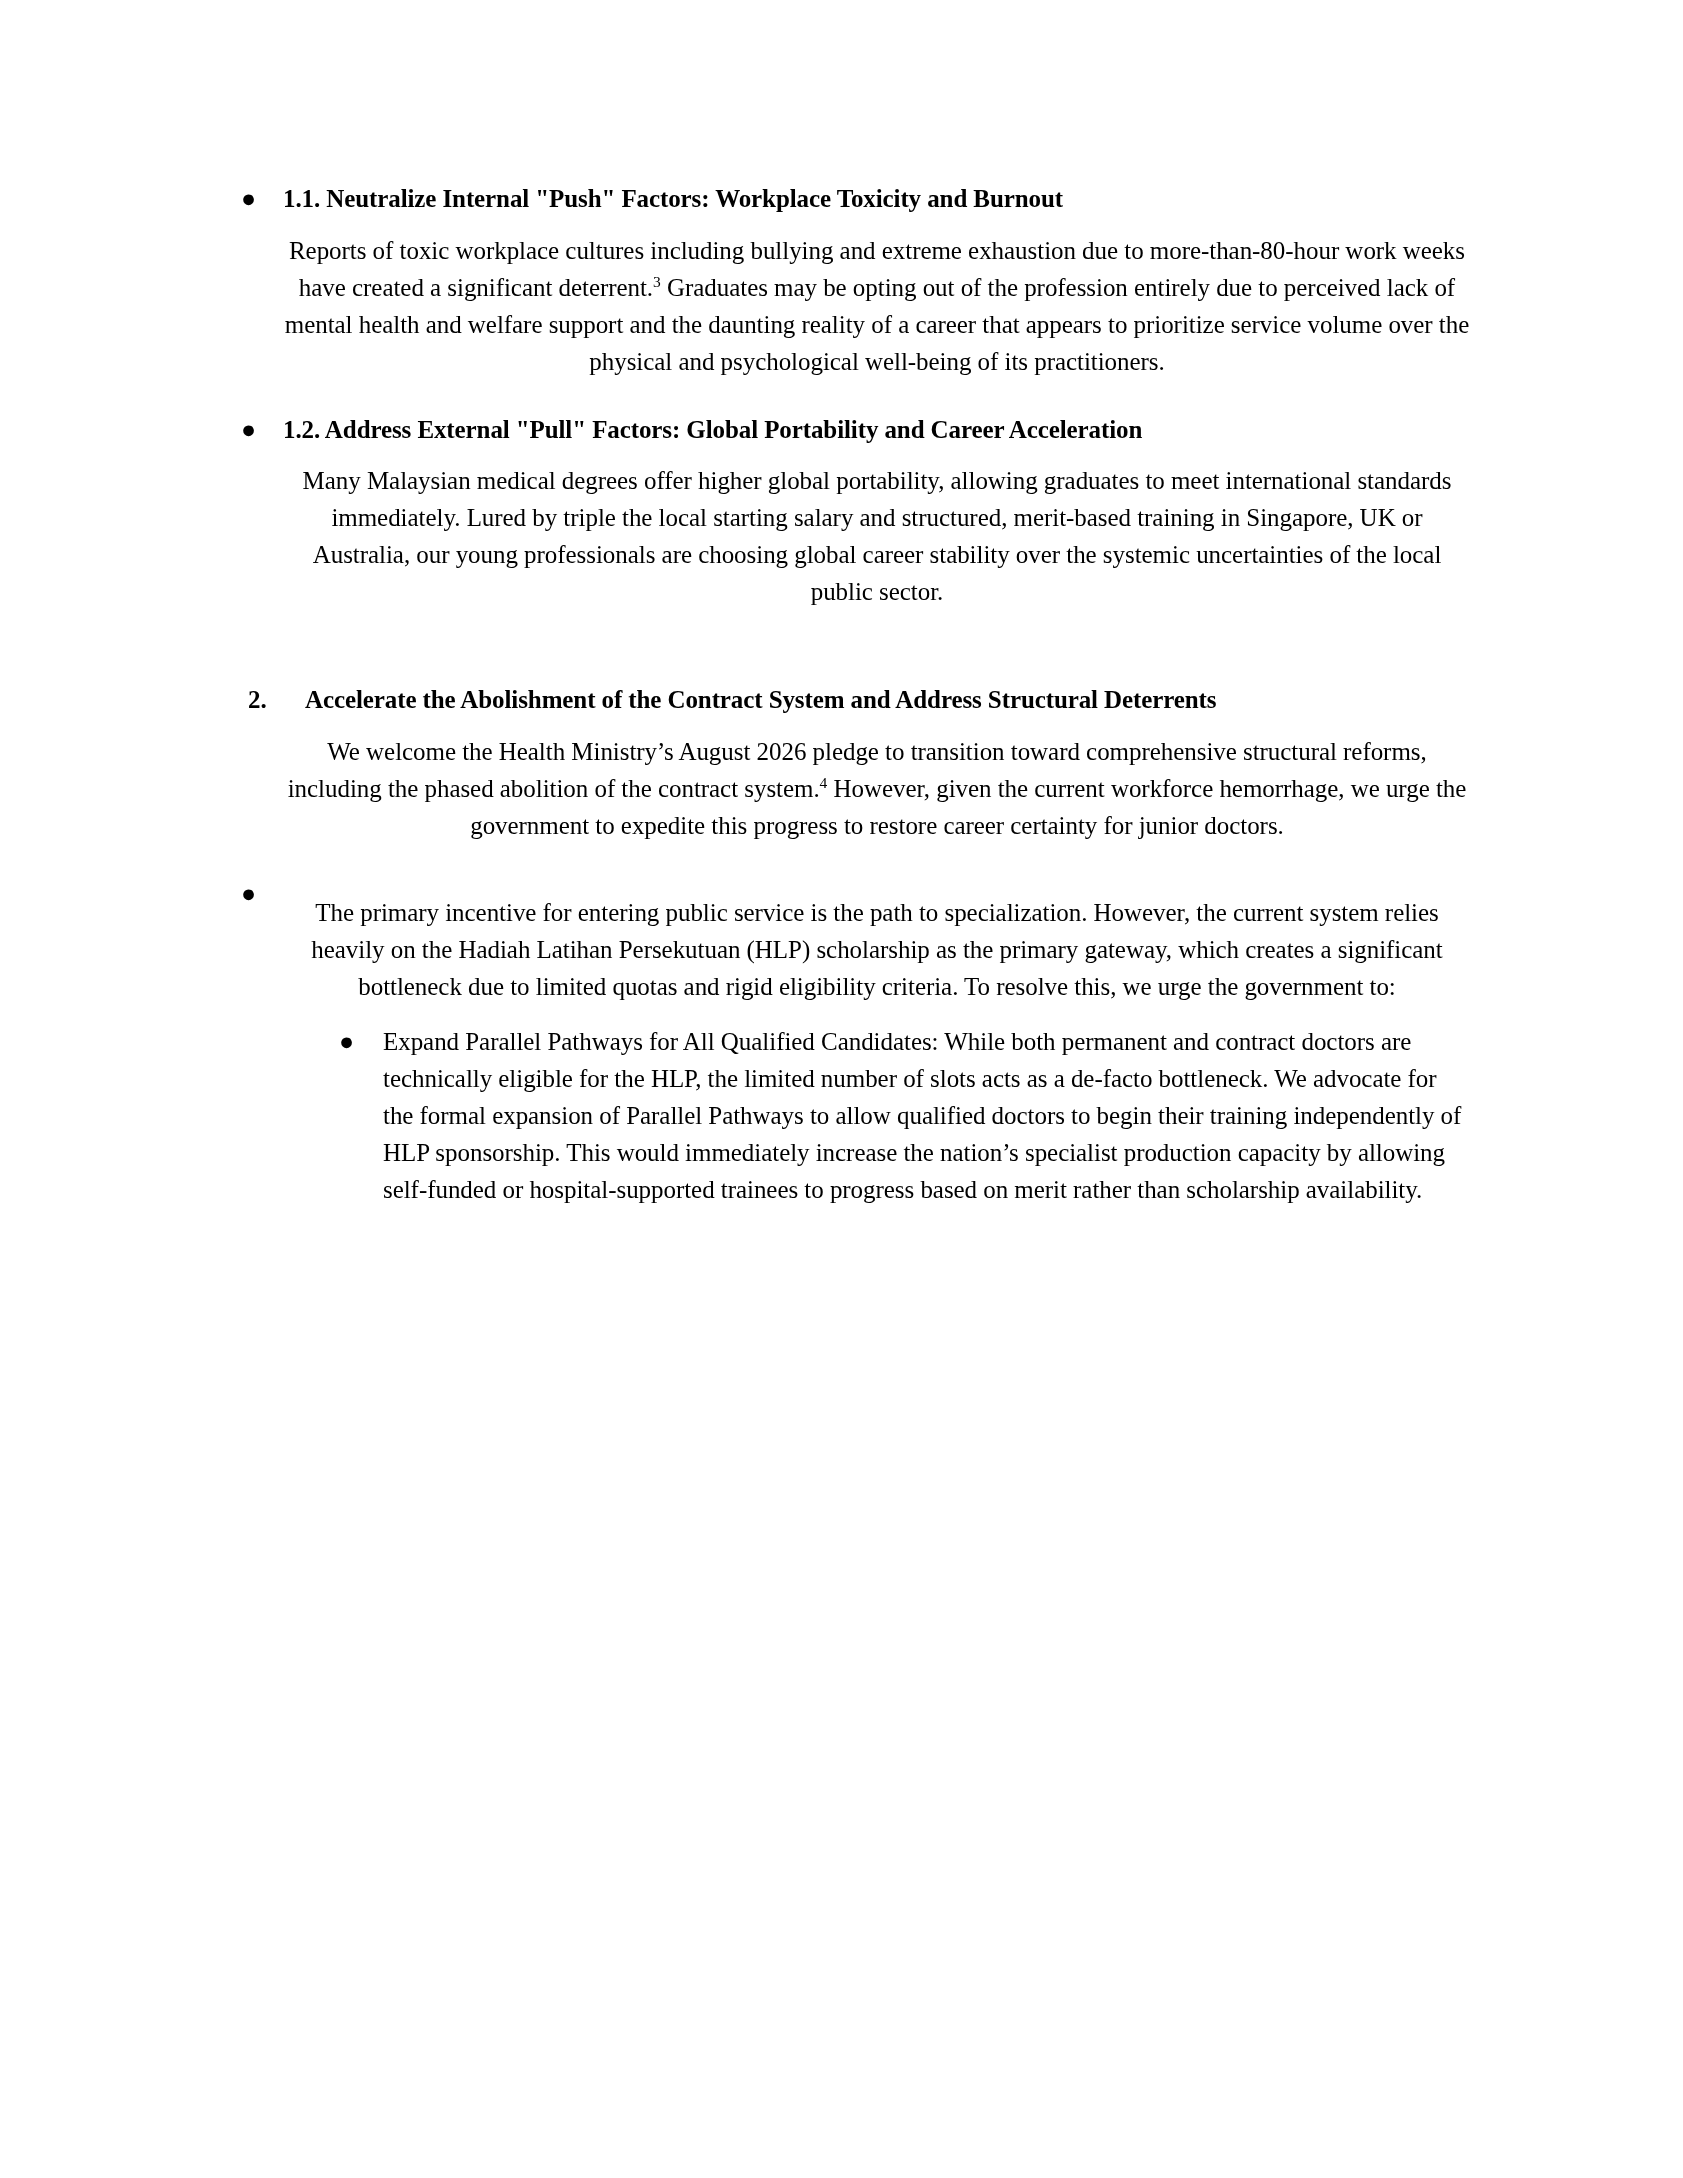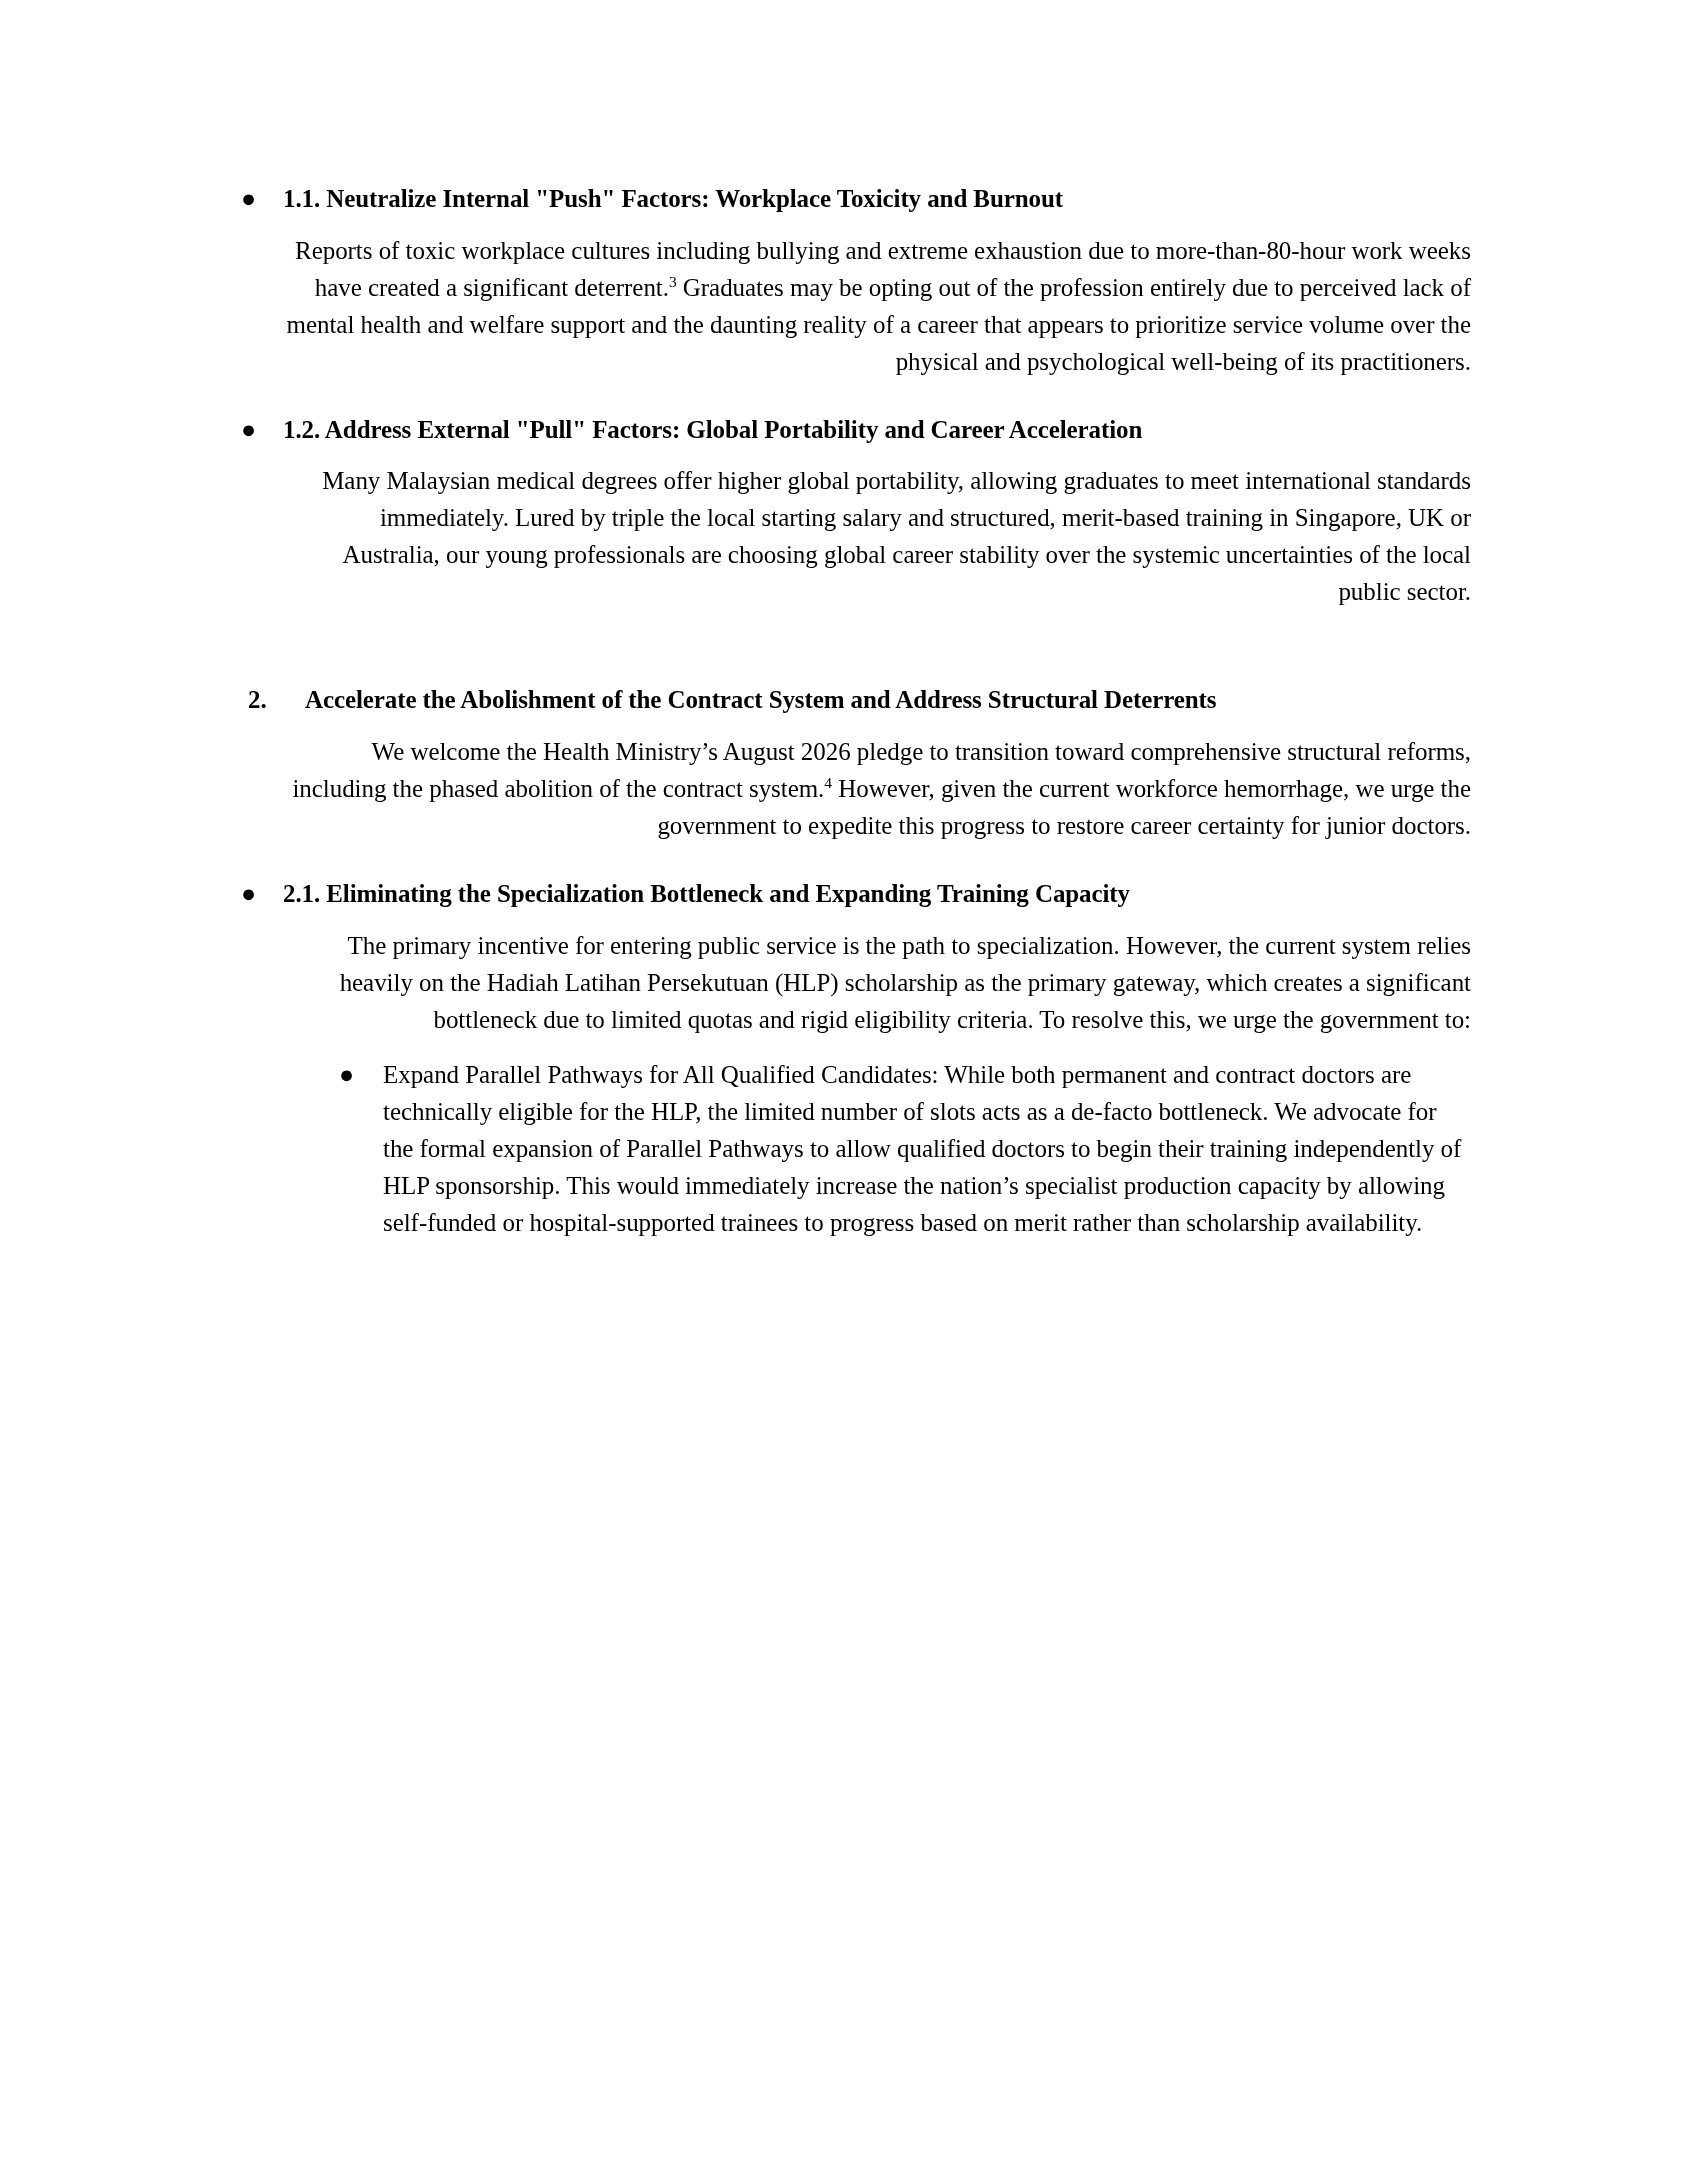--- a/index.html
+++ b/index.html
@@ -62,21 +62,21 @@
   }
   .num-head .u {
     text-underline-offset: 2px;
   }
 
   .body-para {
     font-size: 25px;
     line-height: 1.48;
     margin: 16px 0 0 0;
     padding-left: 45px;
-    text-align: right;
+    text-align: center;
     letter-spacing: -0.05px;
   }
 
   .sub-bullet {
     position: relative;
     padding-left: 46px;
     margin: 18px 0 0 0;
     font-size: 25px;
     line-height: 1.48;
     letter-spacing: -0.05px;
@@ -126,21 +126,20 @@
     <div class="num-head">
       <span class="marker">2.</span>
       <span class="u">Accelerate the Abolishment of the Contract System and Address Structural Deterrents</span>
     </div>
     <p class="body-para"><span>We welcome the Health Ministry’s August 2026 pledge to transition toward comprehensive structural reforms, including the phased abolition of the contract system.</span><sup>4</sup><span> However, given the current workforce hemorrhage, we urge the government to expedite this progress to restore career certainty for junior doctors.</span></p>
 
     <div class="gap-md"></div>
 
     <div class="bullet-head">
       <span class="marker">●</span>
-      <span>2.1. Eliminating the Specialization Bottleneck and Expanding Training Capacity</span>
     </div>
     <p class="body-para"><span>The primary incentive for entering public service is the path to specialization. However, the current system relies heavily on the </span><b>Hadiah Latihan Persekutuan (HLP)</b><span> scholarship as the primary gateway, which creates a significant bottleneck due to limited quotas and rigid eligibility criteria. To resolve this, we urge the government to:</span></p>
 
     <div class="sub-wrap">
       <div class="sub-bullet">
         <span class="marker">●</span>
         <b>Expand Parallel Pathways for All Qualified Candidates:</b><span> While both permanent and contract doctors are technically eligible for the HLP, the limited number of slots acts as a de-facto bottleneck. We advocate for the formal expansion of Parallel Pathways to allow qualified doctors to begin their training independently of HLP sponsorship. This would immediately increase the nation’s specialist production capacity by allowing self-funded or hospital-supported trainees to progress based on merit rather than scholarship availability.</span>
       </div>
     </div>
 

